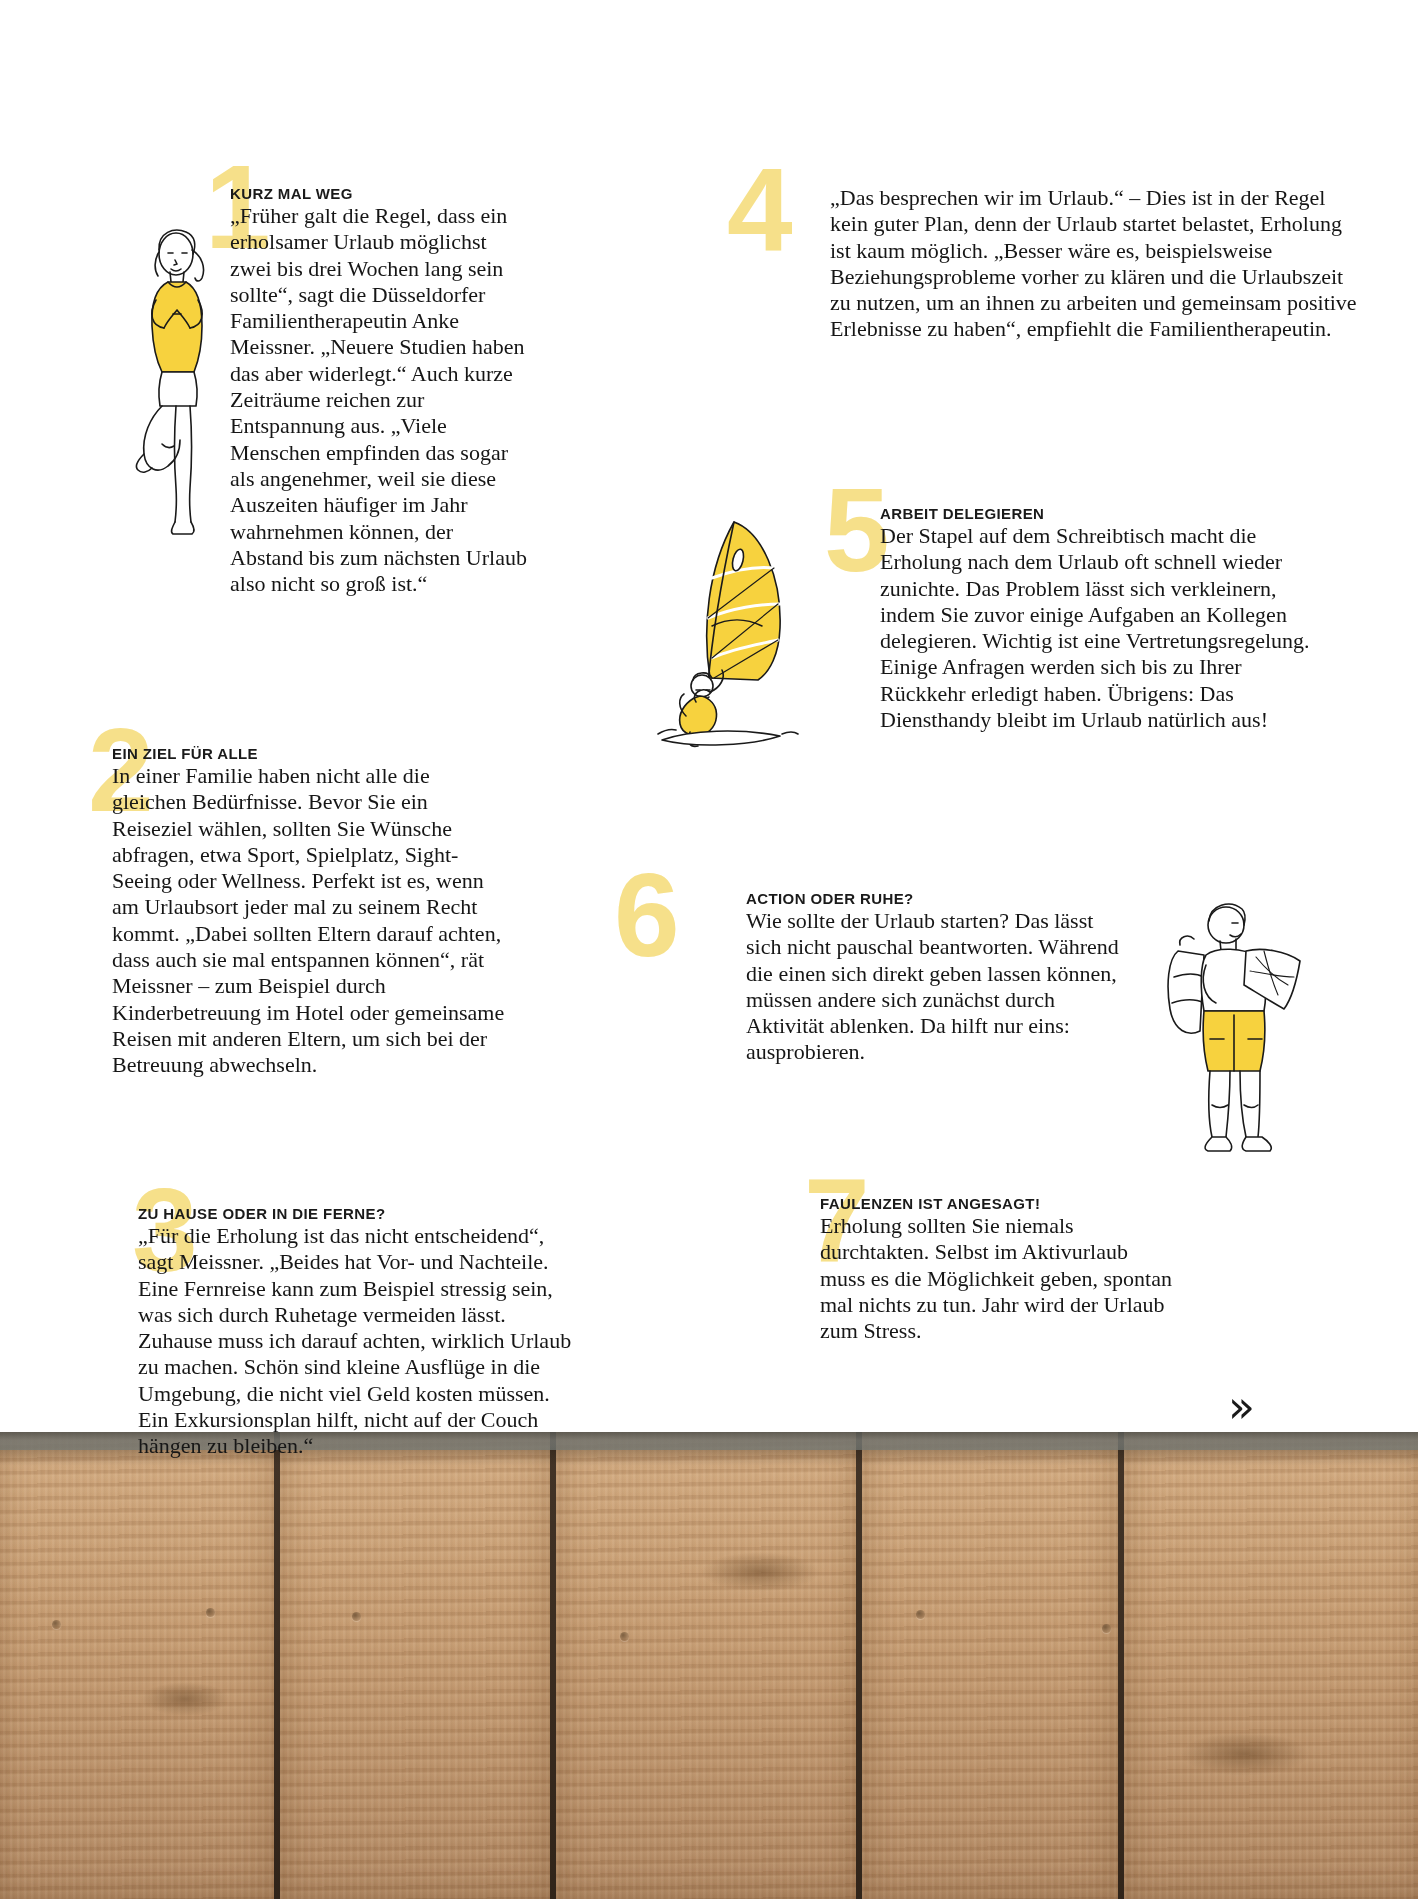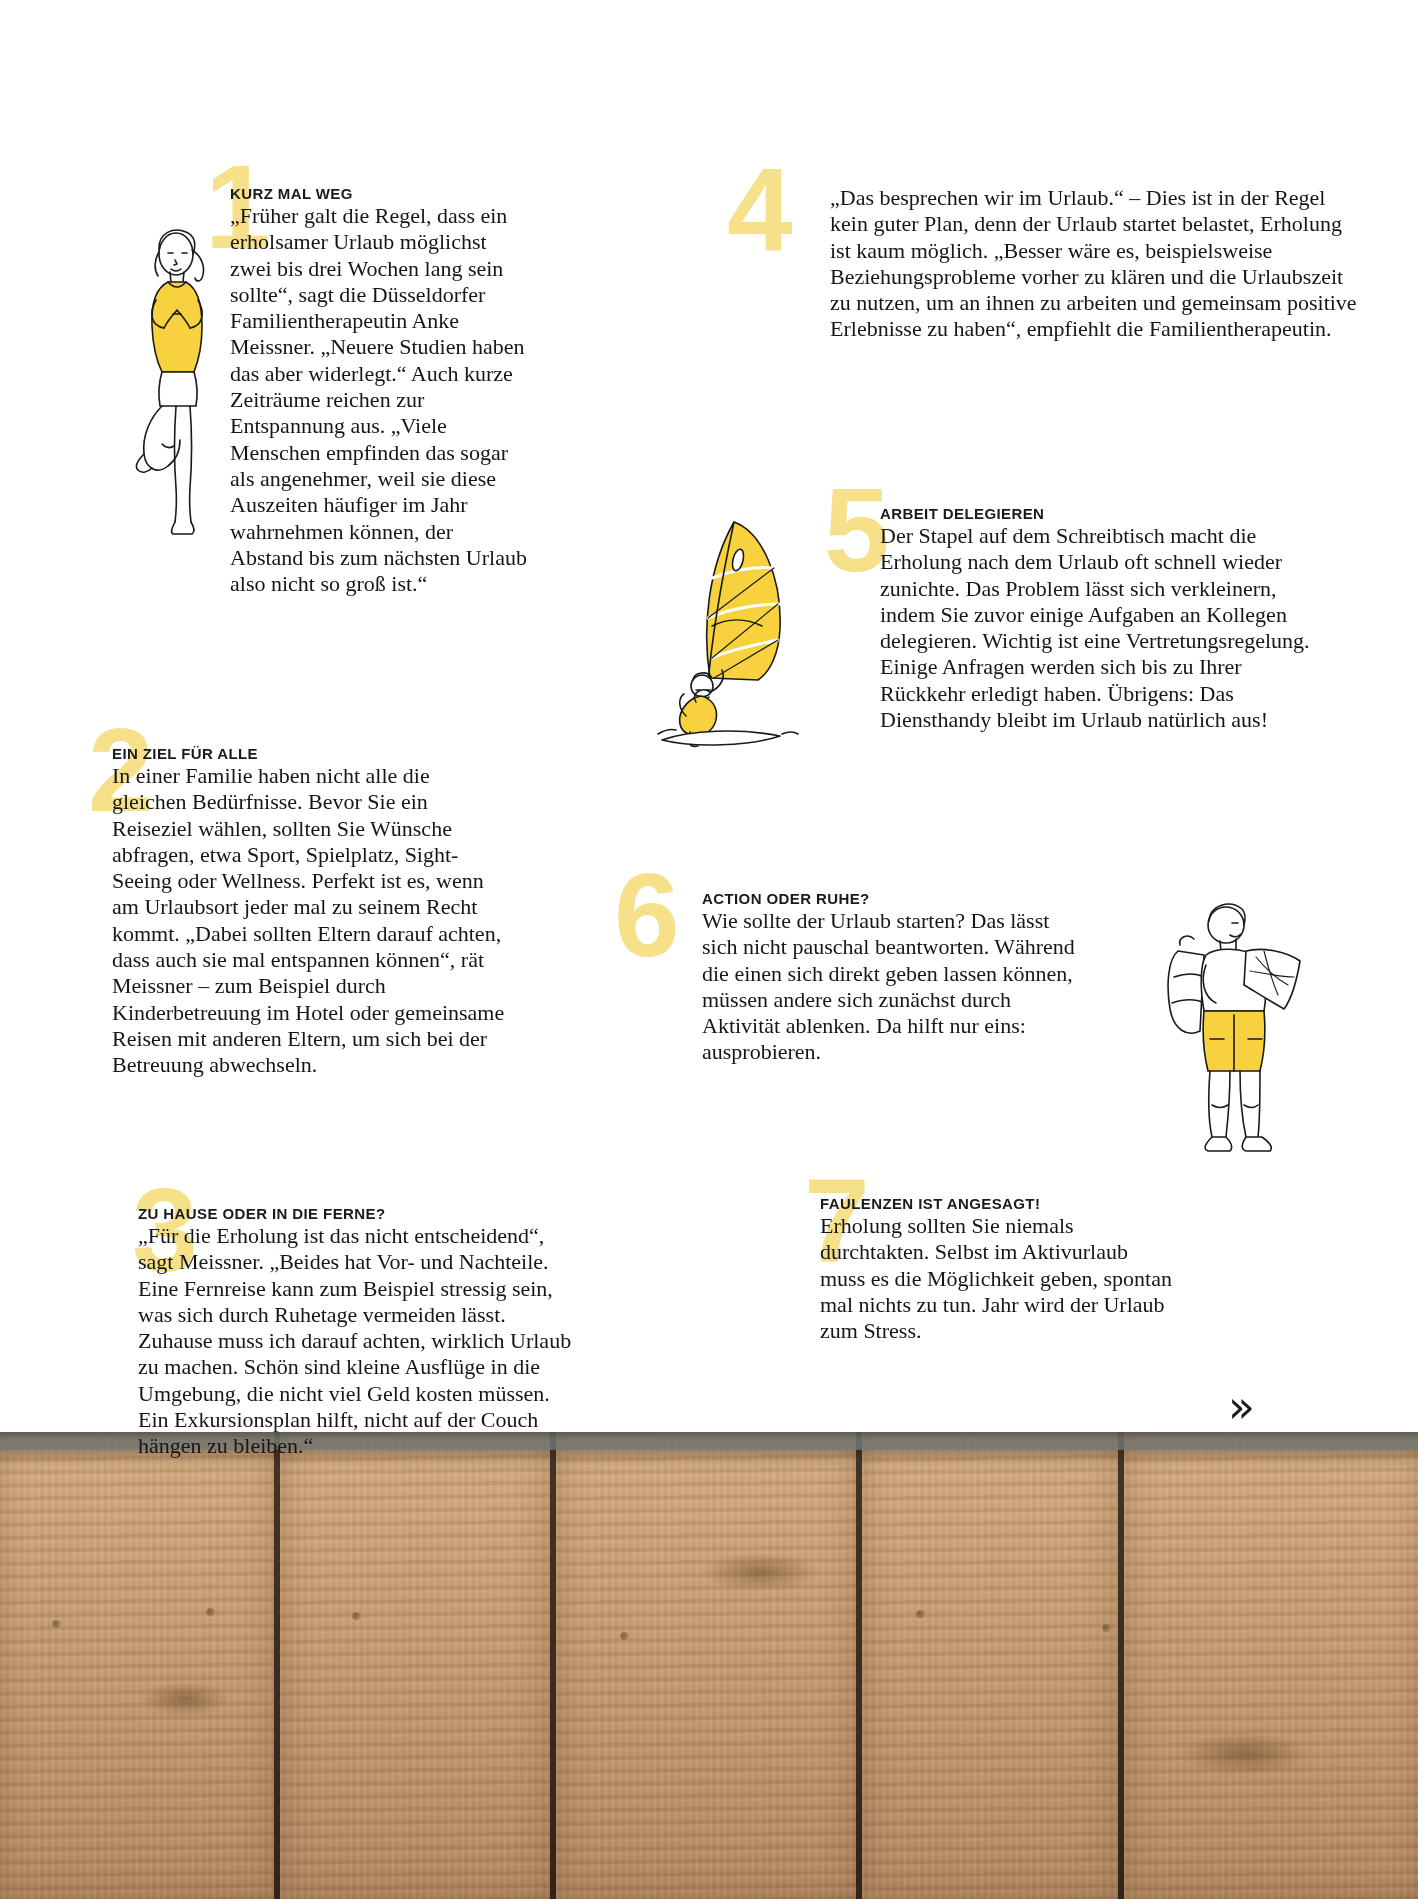--- a/index.html
+++ b/index.html
@@ -76,21 +76,21 @@
   #tip4 { left: 735px; top: 185px; width: 625px; }
   #tip4 .bignum { left: 0px; top: -20px; }
   #tip4 .body   { margin-left: 95px; width: 530px; }
 
   #tip5 { left: 840px; top: 505px; width: 520px; }
   #tip5 .bignum { left: 30px; top: 300px; }
   #tip5 .body   { margin-left: 40px; width: 448px; }
 
   #tip6 { left: 630px; top: 890px; width: 460px; }
   #tip6 .bignum { left: 30px; top: 660px; }
-  #tip6 .body   { margin-left: 72px; width: 388px; }
+  #tip6 .body   { margin-left: 116px; width: 388px; }
 
   #tip7 { left: 820px; top: 1195px; width: 430px; }
   #tip7 .bignum { left: 30px; top: 975px; }
   #tip7 .body   { width: 358px; }
 
   
   .illus {
     position: absolute;
     z-index: 1;
   }

